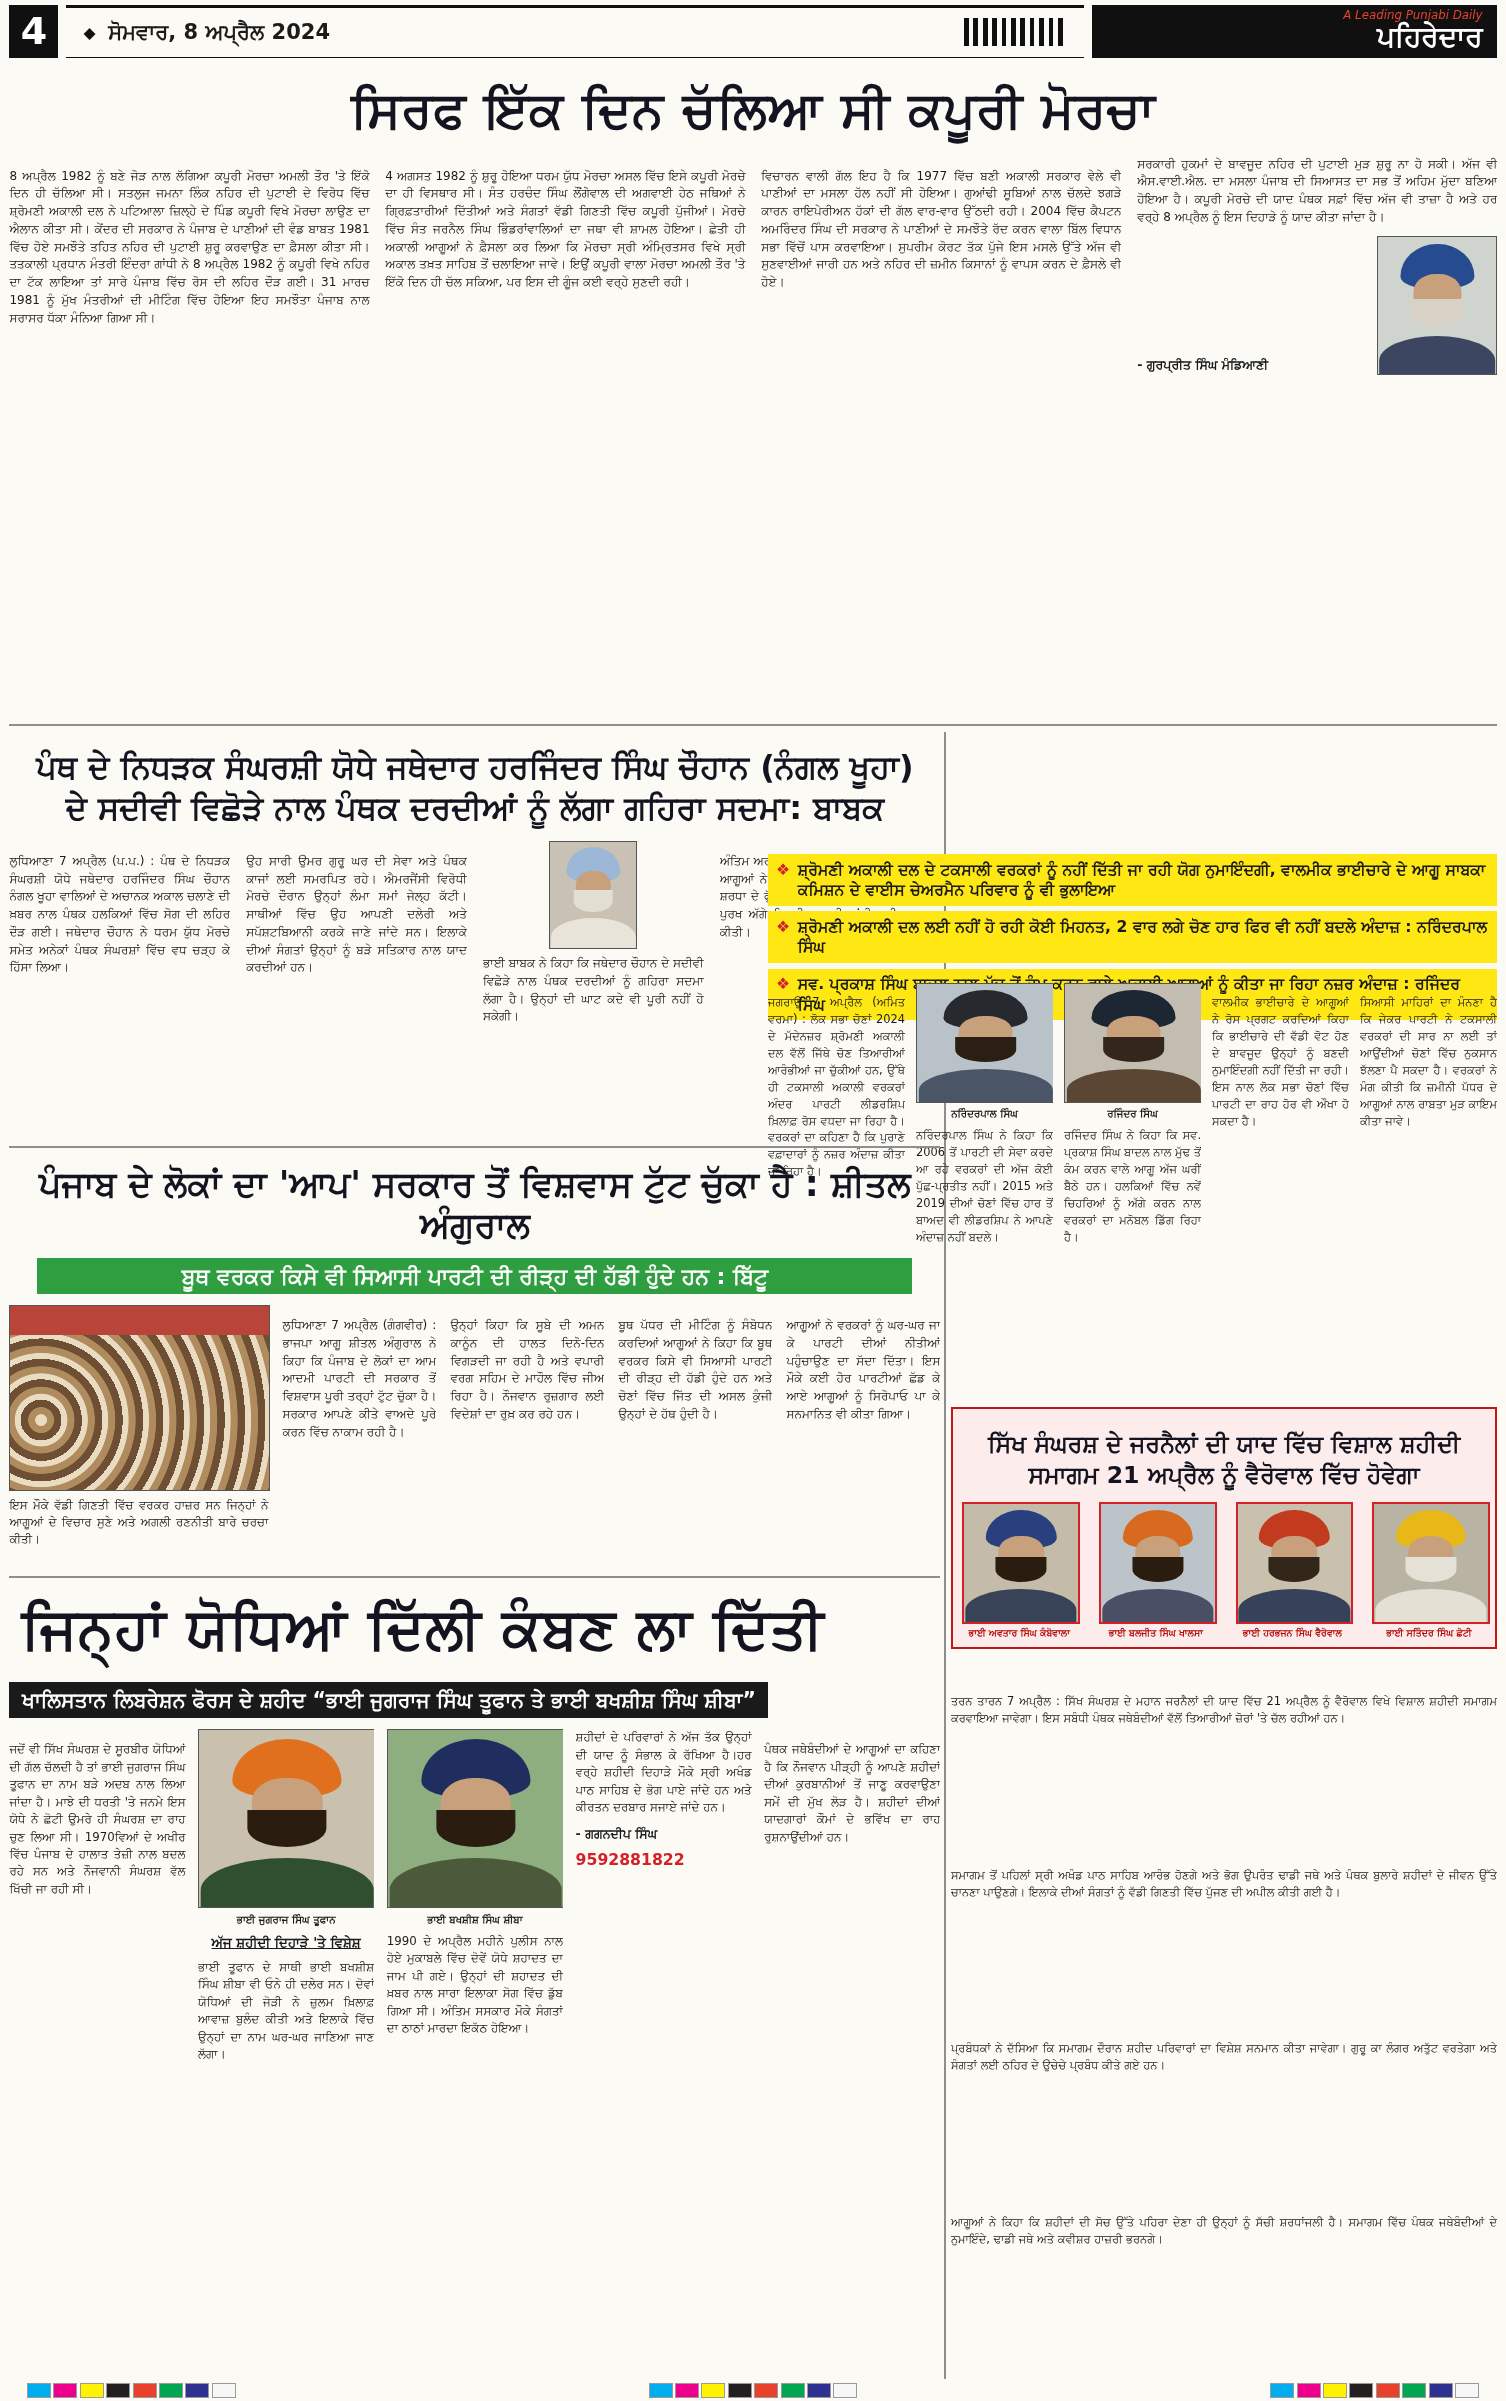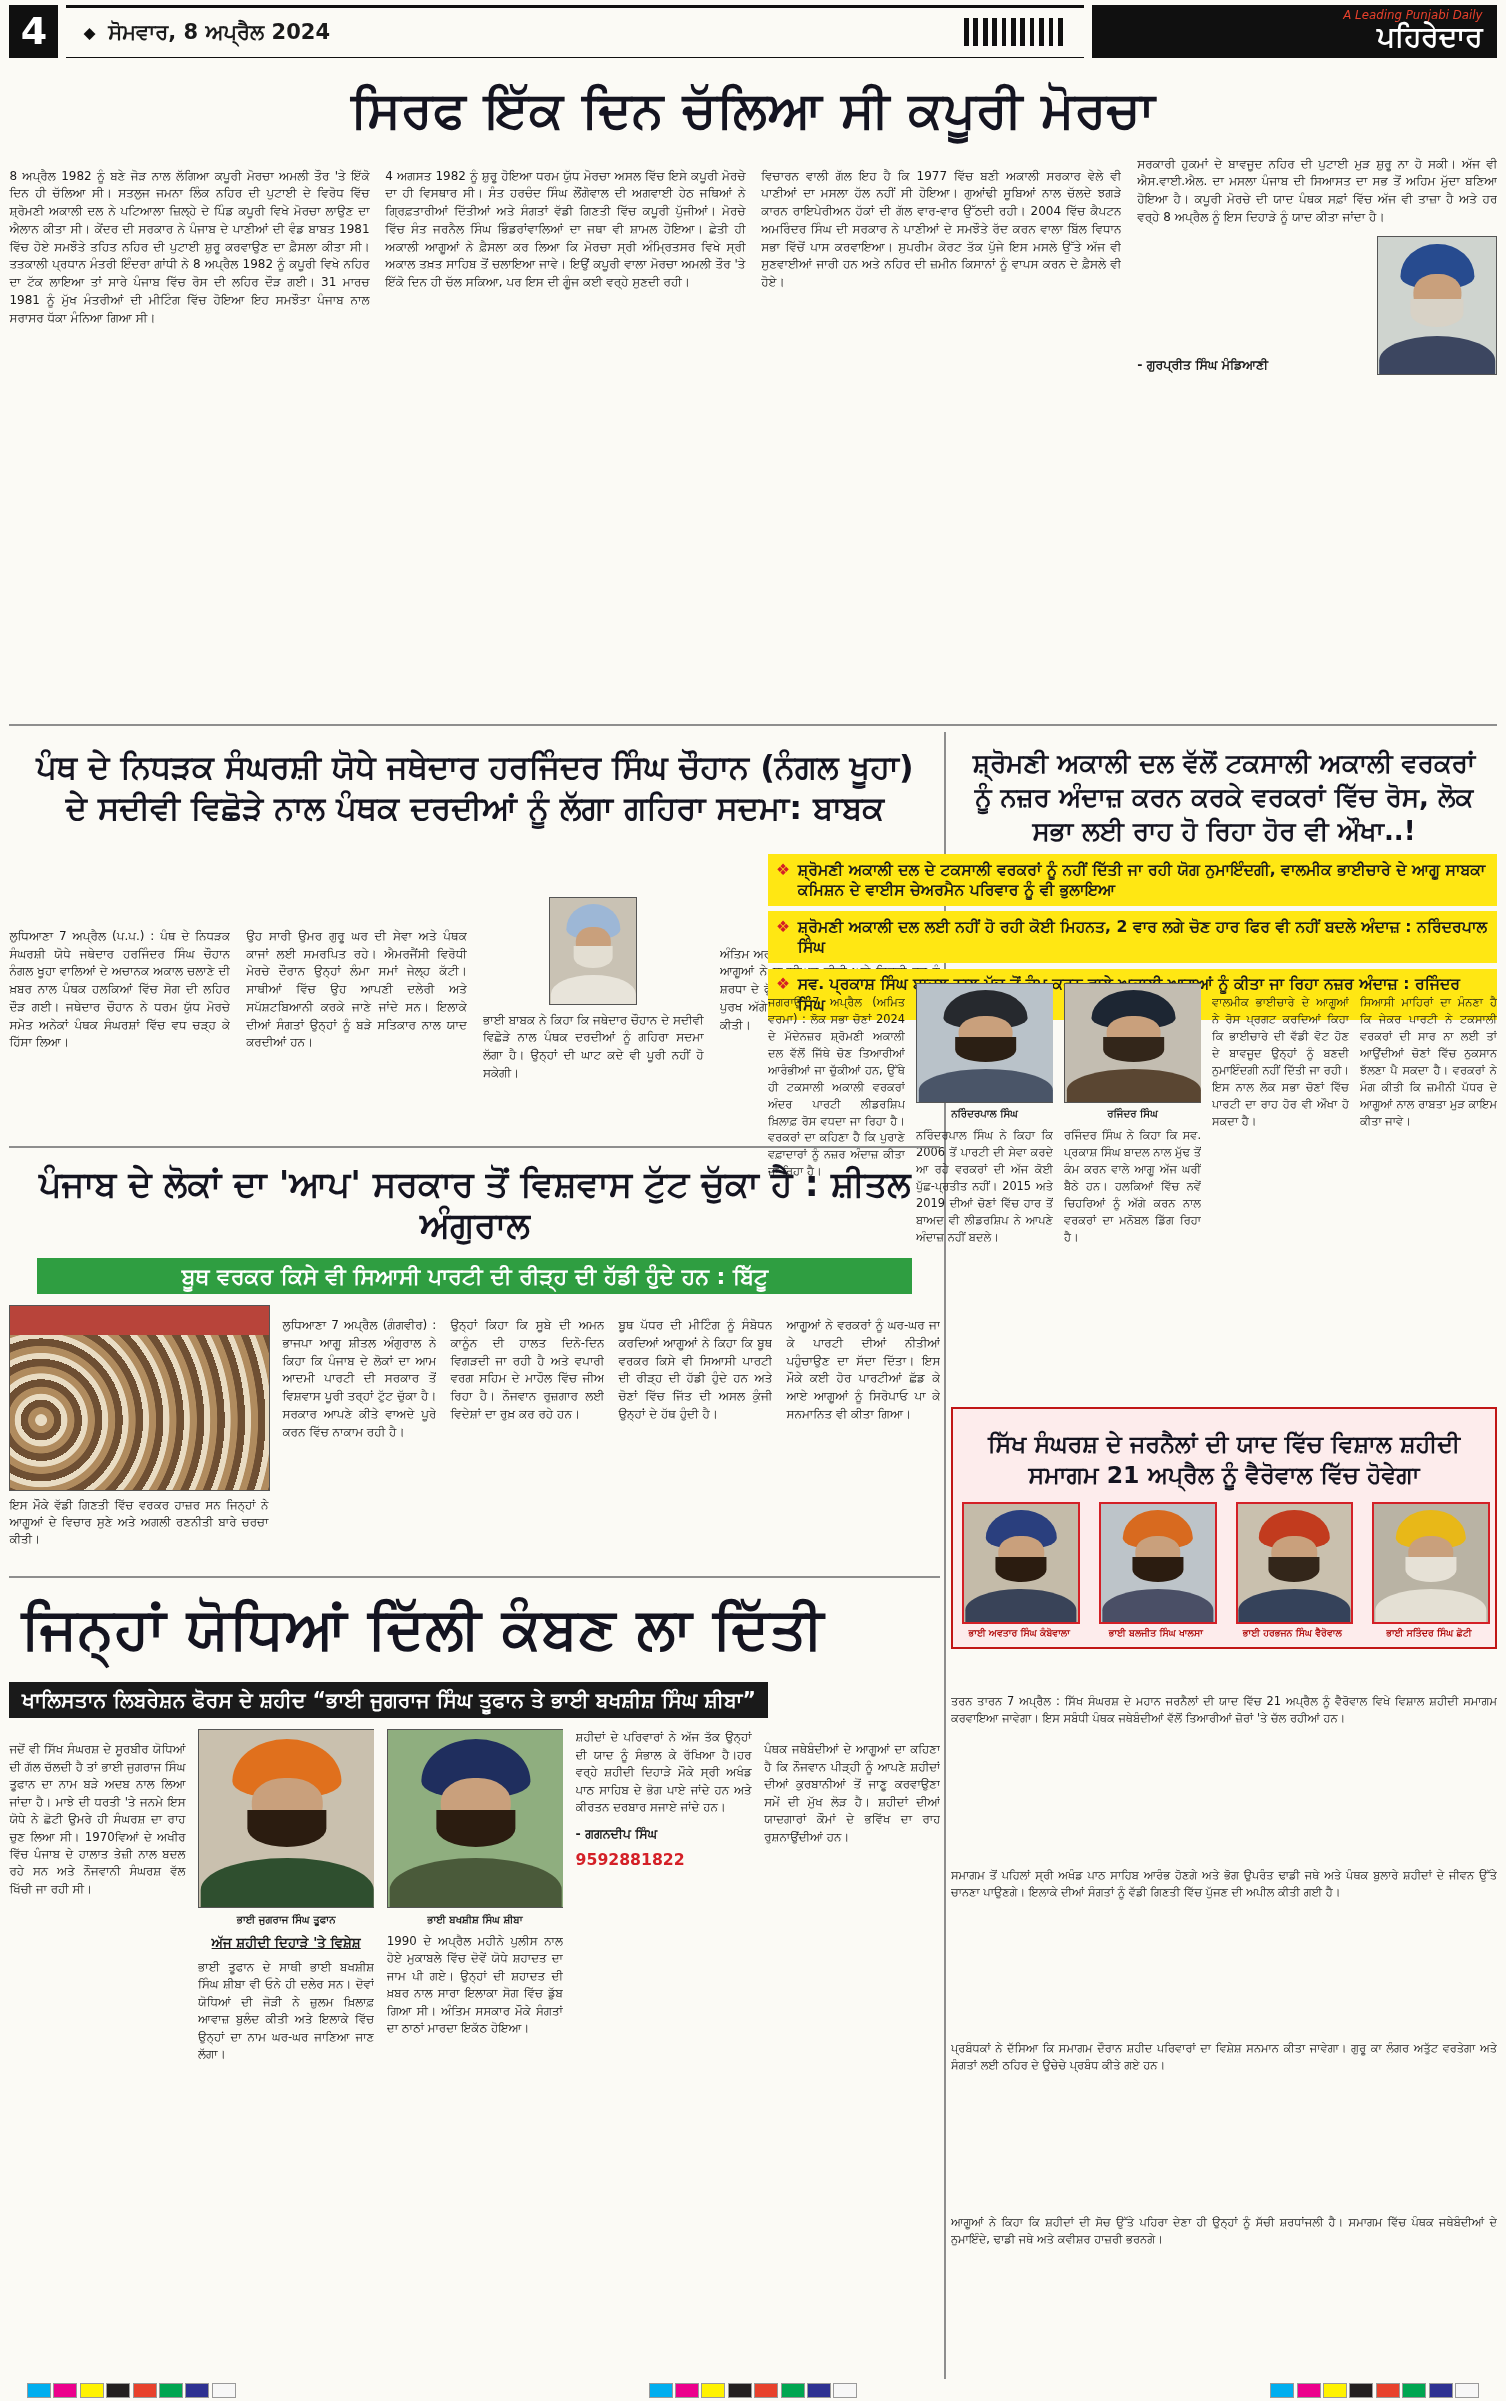--- a/index.html
+++ b/index.html
@@ -44,21 +44,21 @@
   .a1{top:69px;left:9.4px;width:1488px;}
   .a1 h1{text-align:center;font-size:50px;letter-spacing:0.8px;}
   .a1 .cols{margin-top:15.7px;height:542px;}
   .a1 .endrow{display:flex;align-items:flex-end;gap:11px;margin-top:9.4px;}
   .a1 .endrow .byline{flex:1;}
   .a1 .portrait{width:118px;height:137px;flex:none;}
 
   
   .a2{top:735px;left:9.4px;width:931px;}
   .a2 h2{font-size:32px;line-height:1.28;text-align:center;}
-  .a2 .cols{margin-top:11px;height:298px;gap:16px;align-items:center;}
+  .a2 .cols{margin-top:11px;height:298px;gap:16px;}
   .a2 .portrait{width:86px;height:106px;margin:0 auto 6.3px;}
 
   
   .a3h{top:735px;left:951px;width:546px;}
   .a3h h2{font-size:26px;line-height:1.3;text-align:center;}
   .a3bullets{top:854px;left:768px;width:729px;}
   .bullet{display:flex;gap:7.9px;background:#ffe713;padding:5.5px 7.9px;margin-bottom:5.5px;
           font-weight:700;font-size:15.7px;line-height:1.3;}
   .bullet .bm{color:#d42027;flex:none;}
   .a3body{top:983px;left:768px;width:729px;}
@@ -160,23 +160,20 @@
             <i class="f"></i>
             <i class="b"></i>
             <i class="s"></i>
           </div>
         <p style="margin:0">ਭਾਈ ਬਾਬਕ ਨੇ ਕਿਹਾ ਕਿ ਜਥੇਦਾਰ ਚੌਹਾਨ ਦੇ ਸਦੀਵੀ ਵਿਛੋੜੇ ਨਾਲ ਪੰਥਕ ਦਰਦੀਆਂ ਨੂੰ ਗਹਿਰਾ ਸਦਮਾ ਲੱਗਾ ਹੈ। ਉਨ੍ਹਾਂ ਦੀ ਘਾਟ ਕਦੇ ਵੀ ਪੂਰੀ ਨਹੀਂ ਹੋ ਸਕੇਗੀ।</p>
       </div>
       <p class="col">ਅੰਤਿਮ ਅਰਦਾਸ ਸਮੇਂ ਵੱਖ-ਵੱਖ ਪੰਥਕ ਜਥੇਬੰਦੀਆਂ ਦੇ ਆਗੂਆਂ ਨੇ ਸ਼ਮੂਲੀਅਤ ਕੀਤੀ ਅਤੇ ਵਿਛੜੀ ਰੂਹ ਨੂੰ ਸ਼ਰਧਾ ਦੇ ਫੁੱਲ ਭੇਟ ਕੀਤੇ। ਸਮੂਹ ਸੰਗਤਾਂ ਨੇ ਅਕਾਲ ਪੁਰਖ ਅੱਗੇ ਵਿਛੜੀ ਰੂਹ ਦੀ ਸ਼ਾਂਤੀ ਲਈ ਅਰਦਾਸ ਕੀਤੀ।</p>
     </div>
   </div>
 
-  <div class="sec a3h">
-    <h2>ਸ਼੍ਰੋਮਣੀ ਅਕਾਲੀ ਦਲ ਵੱਲੋਂ ਟਕਸਾਲੀ ਅਕਾਲੀ ਵਰਕਰਾਂ ਨੂੰ ਨਜ਼ਰ ਅੰਦਾਜ਼ ਕਰਨ ਕਰਕੇ ਵਰਕਰਾਂ ਵਿੱਚ ਰੋਸ, ਲੋਕ ਸਭਾ ਲਈ ਰਾਹ ਹੋ ਰਿਹਾ ਹੋਰ ਵੀ ਔਖਾ..!</h2>
-  </div>
 
   <div class="sec a3bullets">
     <div class="bullet">
       <span class="bm">❖</span>
       <span>ਸ਼੍ਰੋਮਣੀ ਅਕਾਲੀ ਦਲ ਦੇ ਟਕਸਾਲੀ ਵਰਕਰਾਂ ਨੂੰ ਨਹੀਂ ਦਿੱਤੀ ਜਾ ਰਹੀ ਯੋਗ ਨੁਮਾਇੰਦਗੀ, ਵਾਲਮੀਕ ਭਾਈਚਾਰੇ ਦੇ ਆਗੂ ਸਾਬਕਾ ਕਮਿਸ਼ਨ ਦੇ ਵਾਈਸ ਚੇਅਰਮੈਨ ਪਰਿਵਾਰ ਨੂੰ ਵੀ ਭੁਲਾਇਆ</span>
     </div>
     <div class="bullet">
       <span class="bm">❖</span>
       <span>ਸ਼੍ਰੋਮਣੀ ਅਕਾਲੀ ਦਲ ਲਈ ਨਹੀਂ ਹੋ ਰਹੀ ਕੋਈ ਮਿਹਨਤ, 2 ਵਾਰ ਲਗੇ ਚੋਣ ਹਾਰ ਫਿਰ ਵੀ ਨਹੀਂ ਬਦਲੇ ਅੰਦਾਜ਼ : ਨਰਿੰਦਰਪਾਲ ਸਿੰਘ</span>
     </div>

